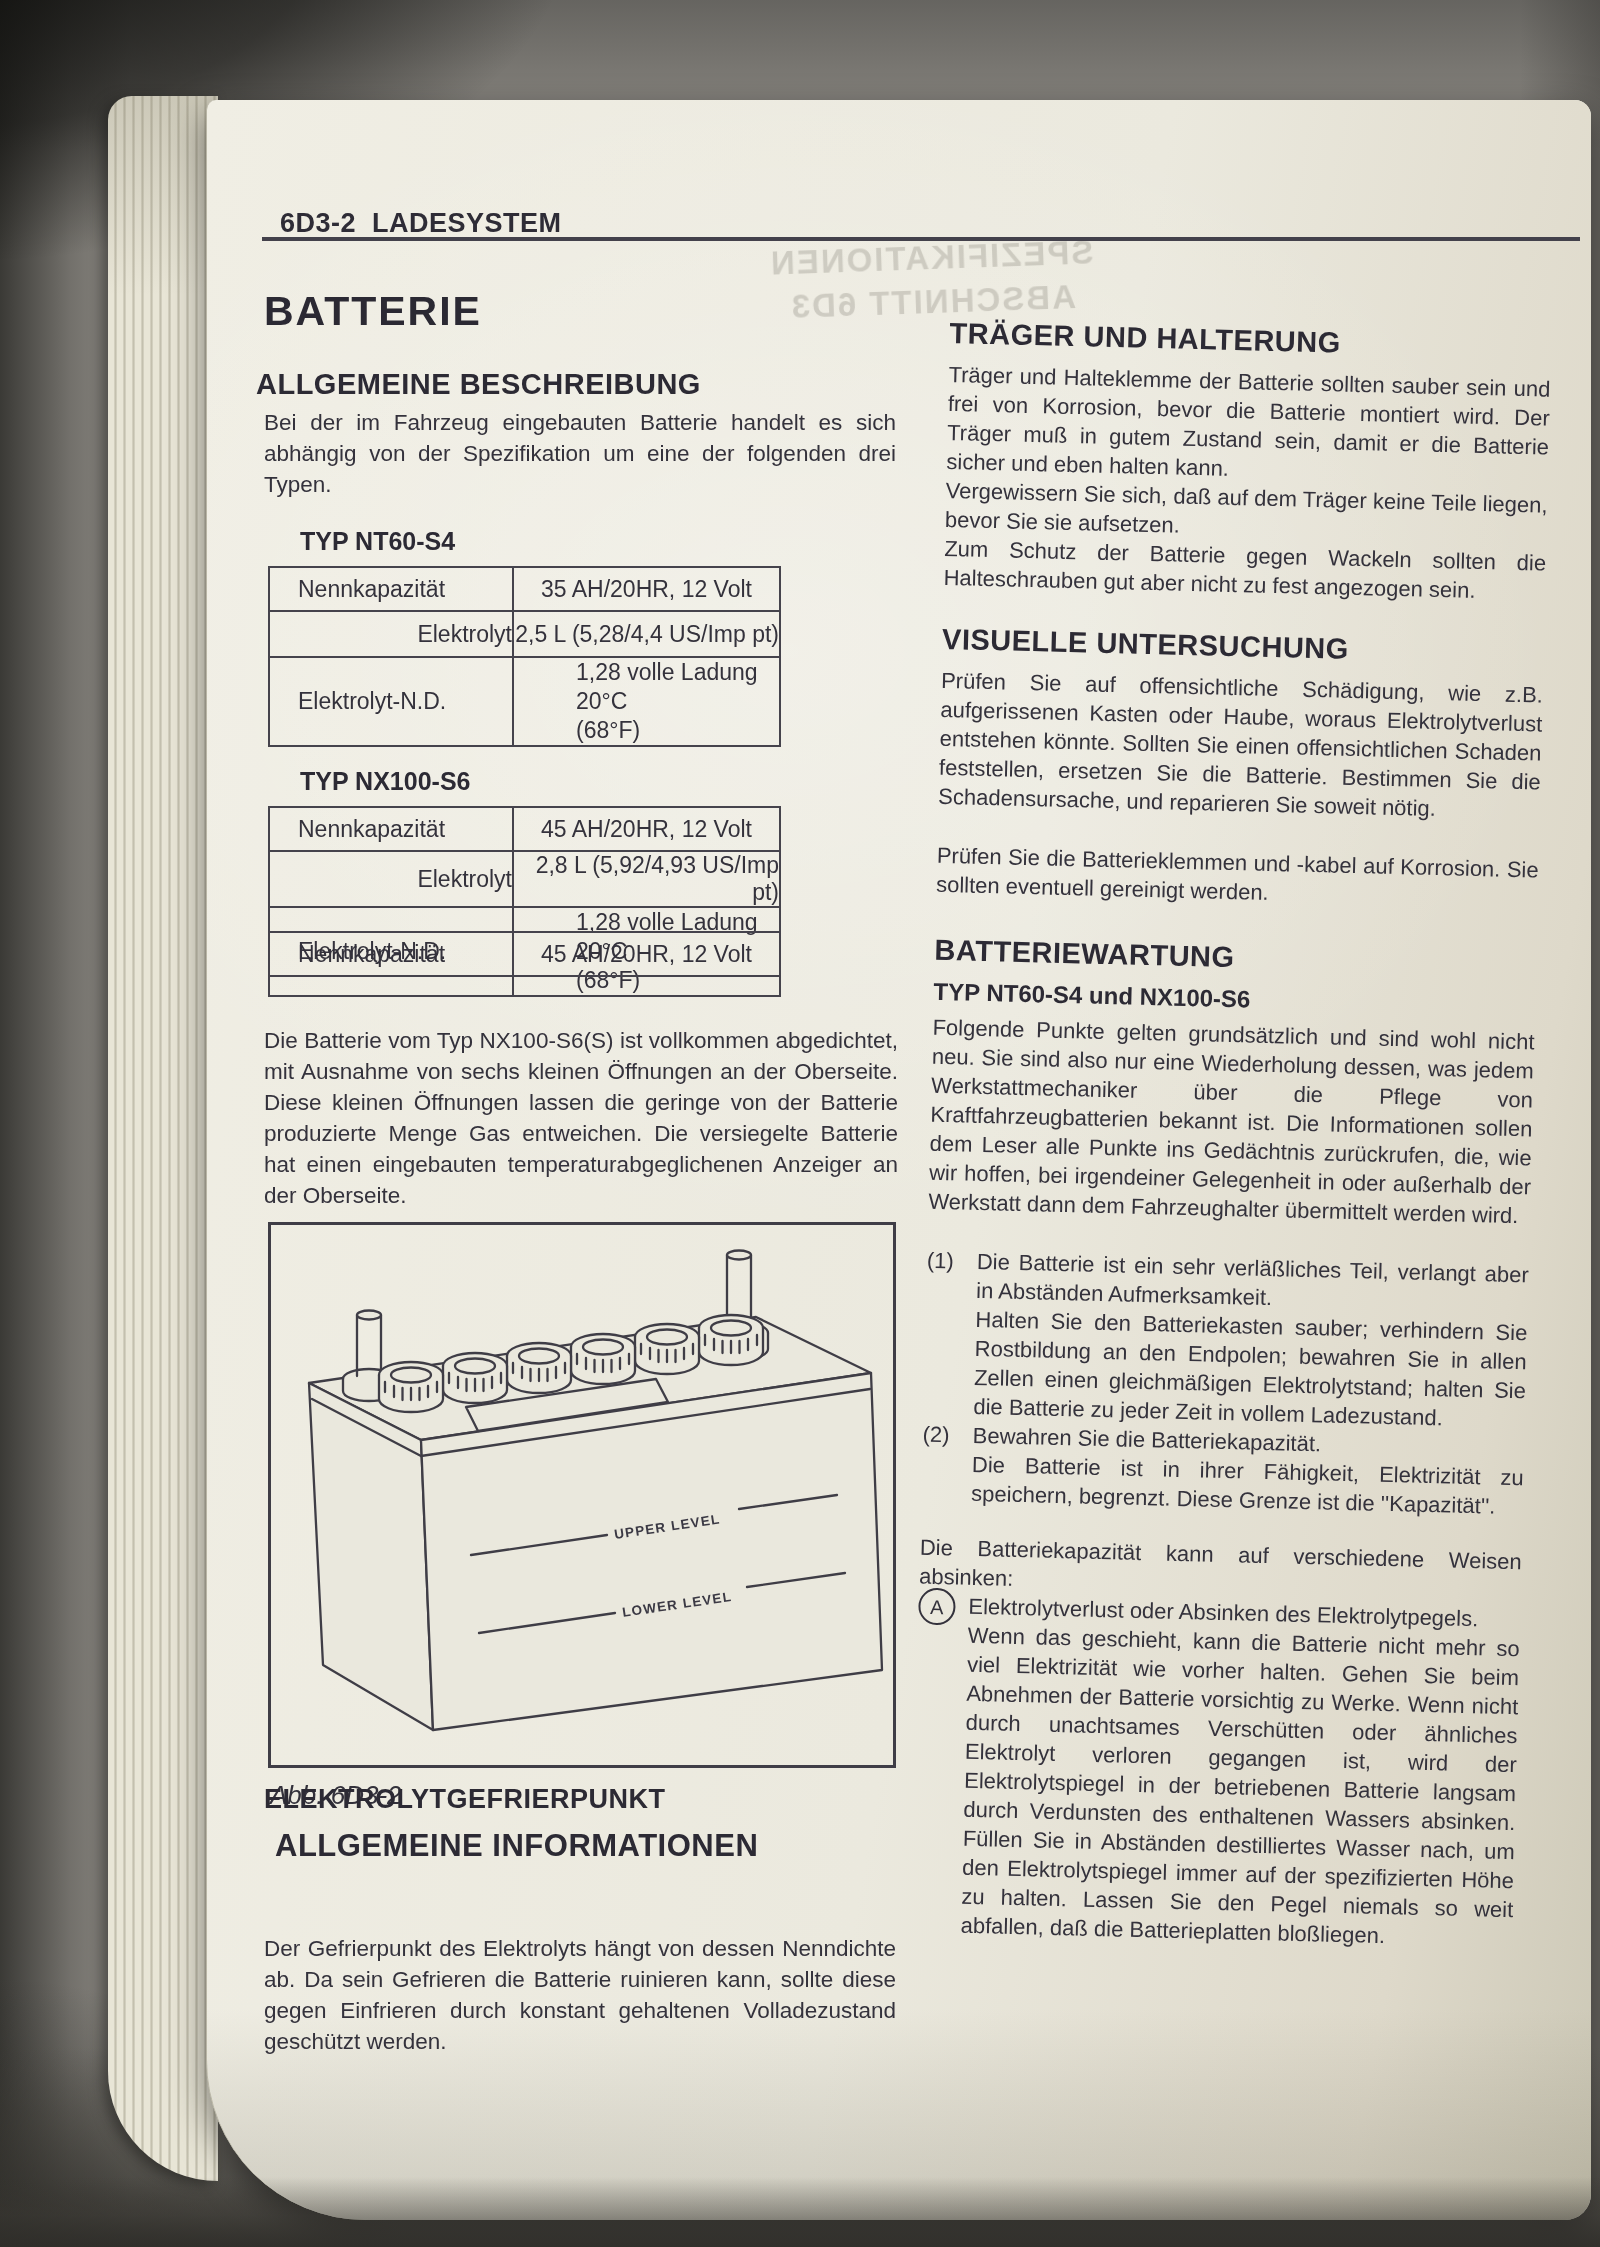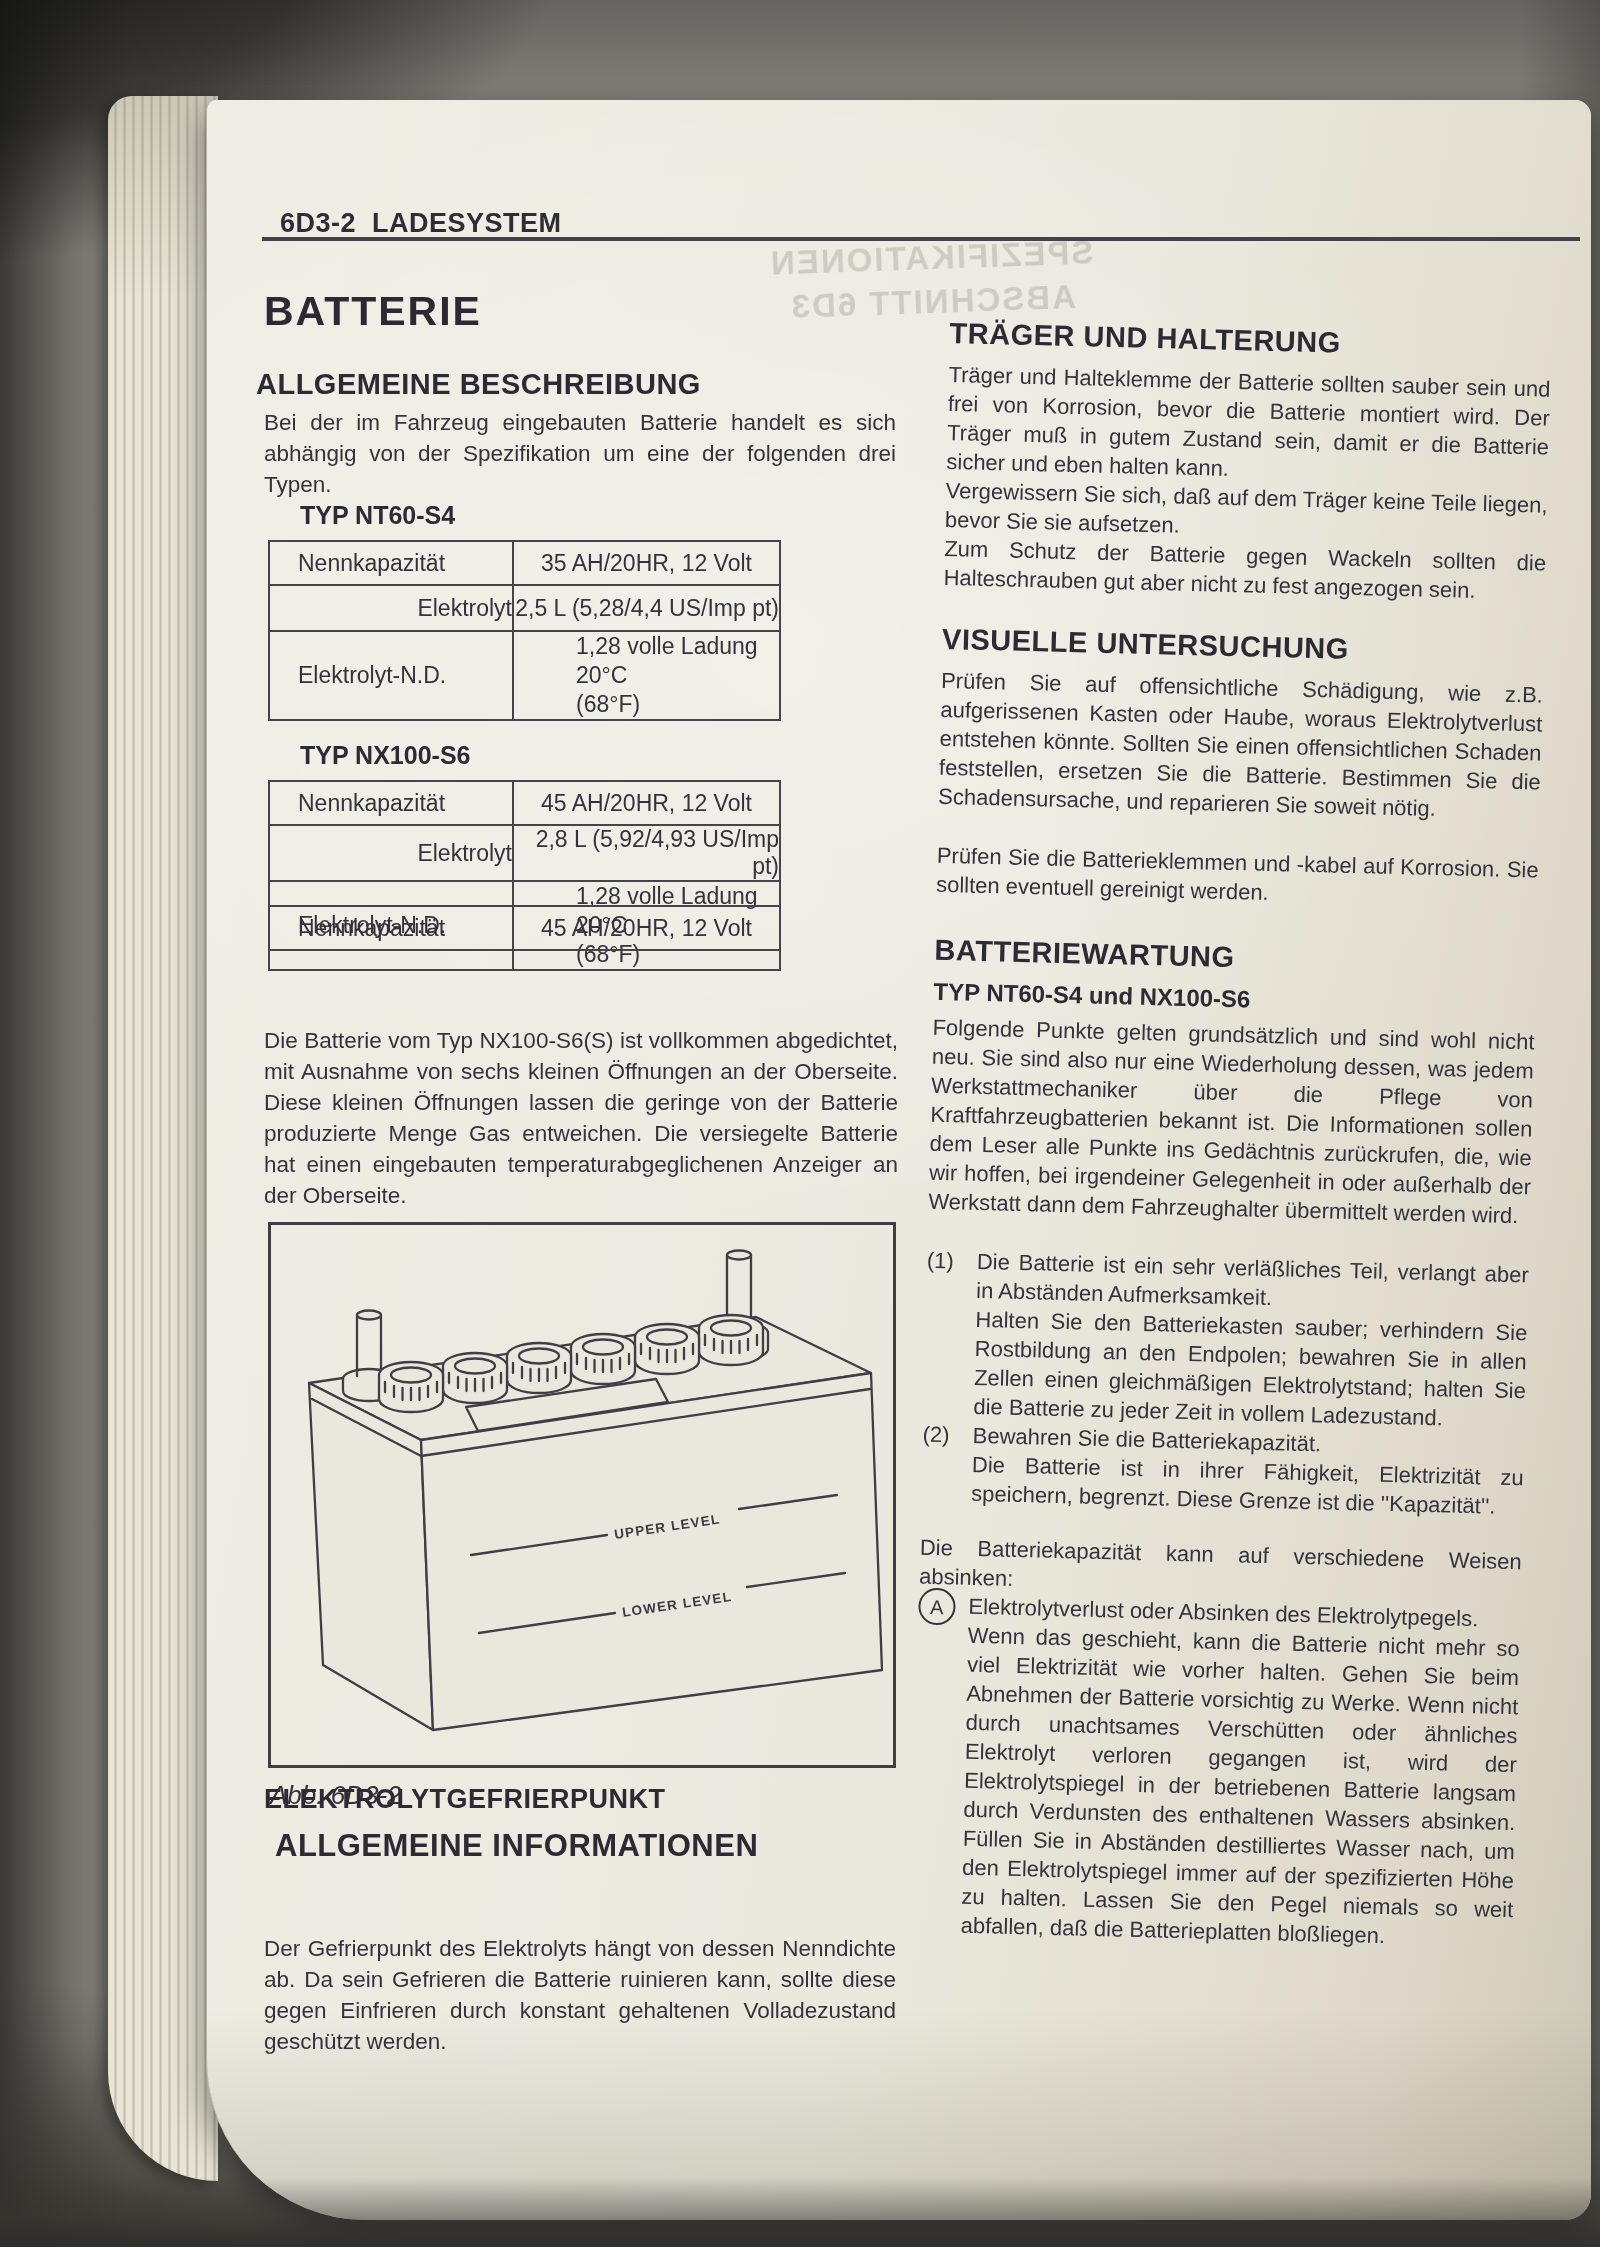--- a/index.html
+++ b/index.html
@@ -50,21 +50,21 @@
     color:#2e2c36;letter-spacing:.5px;margin-left:16px;}
   .hdr .gap{display:inline-block;width:16px;}
   .rule{position:absolute;left:262px;top:237px;width:1318px;height:3.5px;background:#43414b;}
   
   .h-title{position:absolute;left:264px;top:288px;font-size:41px;font-weight:bold;
     letter-spacing:2px;color:#2b2933;}
   .h-sec{font-weight:bold;color:#2c2a34;letter-spacing:.5px;}
   #h-desc{position:absolute;left:256px;top:368px;font-size:29px;}
   .para{font-size:22.5px;line-height:31px;text-align:justify;color:#34323c;}
   #p-desc{position:absolute;left:264px;top:407px;width:632px;}
-  .specblock{position:absolute;left:268px;width:627px;}
+  .specblock{position:absolute;left:268px;width:627px;margin-top:26px;}
   #t1{top:500px;} #t2{top:740px;} #t3{top:905px;}
   .tlabel{font-weight:bold;font-size:25px;color:#2c2a34;margin:0 0 10px 32px;line-height:30px;}
   table.spec{border-collapse:collapse;width:513px;table-layout:fixed;}
   table.spec td{border:2.5px solid #45434c;font-size:23px;color:#34323c;padding:0;}
   table.spec td.k{width:214px;padding-left:28px;}
   table.spec td.v{text-align:center;}
   table.spec td.v2{text-align:left;padding-left:62px;white-space:pre-line;line-height:29px;}
   table.spec tr.r1 td{height:42px;} table.spec tr.r2 td{height:44px;text-align:right;} table.spec tr.r3 td{height:64px;}
   #p-sealed{position:absolute;left:264px;top:1025px;width:634px;}
   

